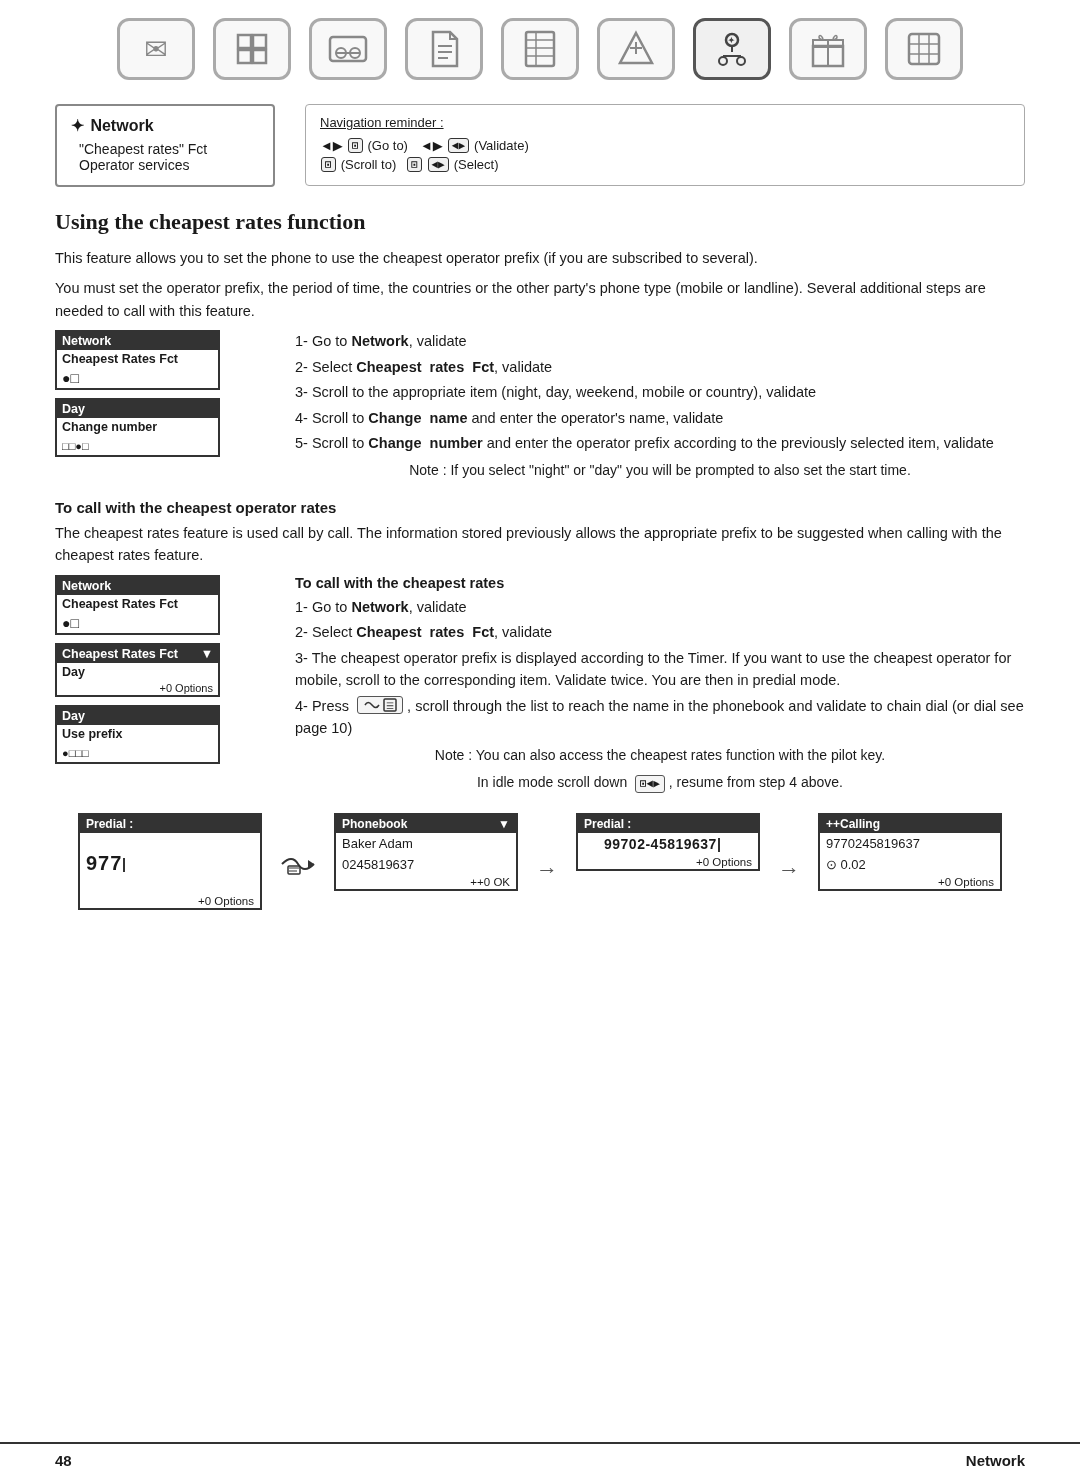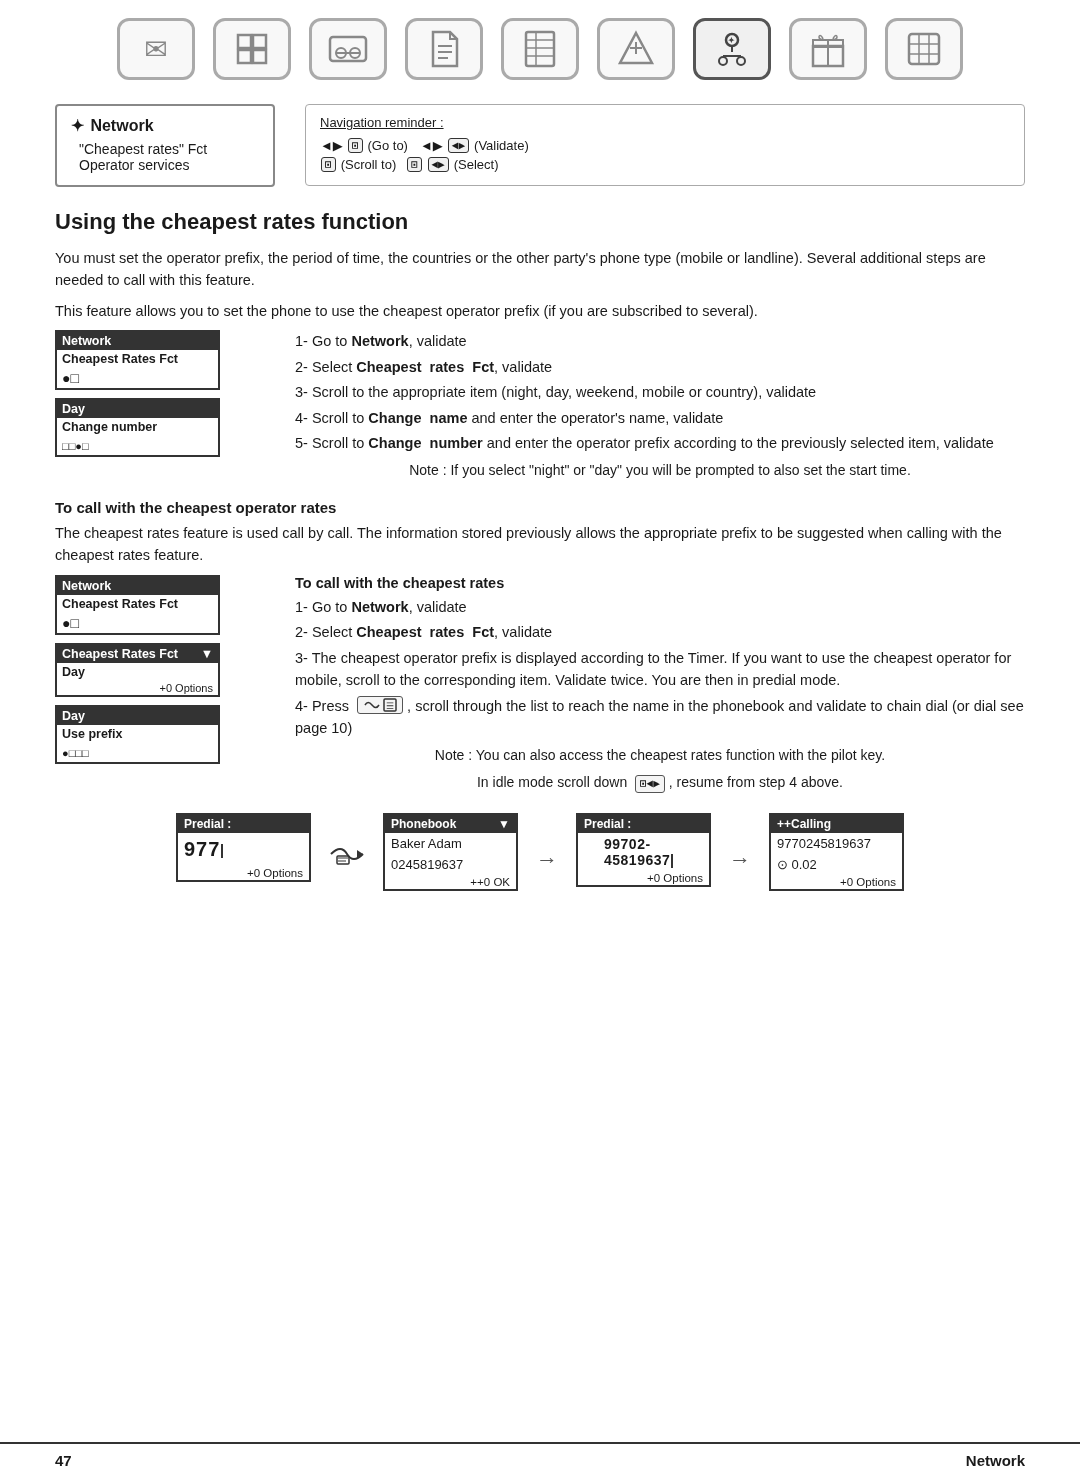--- a/index.html
+++ b/index.html
@@ -90,20 +90,21 @@
       align-items: center;
       gap: 4px;
       margin-bottom: 3px;
     }
 
     
     .page-title {
       font-size: 22px;
       font-weight: bold;
       margin-bottom: 12px;
+      font-family: Liberation Serif, serif;
     }
 
     
     .body-text {
       font-size: 14.5px;
       line-height: 1.55;
       margin-bottom: 8px;
     }
 
     
@@ -189,40 +190,40 @@
     
     .bottom-screens {
       display: flex;
       gap: 18px;
       align-items: flex-start;
       margin-top: 20px;
       justify-content: center;
     }
     .bottom-screen {
       border: 2px solid #333;
-      width: 135px;
+      width: 184px;
       font-size: 12.5px;
     }
     .bs-header {
       background: #333;
       color: #fff;
       padding: 2px 6px;
       font-size: 12px;
       font-weight: bold;
       display: flex;
       justify-content: space-between;
     }
     .bs-body {
       padding: 3px 6px;
       font-size: 13px;
     }
     .bs-number {
       font-size: 20px;
       font-weight: bold;
-      padding: 5px 6px;
+      padding: 19px 6px;
       letter-spacing: 1px;
     }
     .bs-softkey {
       display: flex;
       justify-content: flex-end;
       padding: 1px 6px;
       font-size: 11.5px;
     }
 
     
@@ -393,22 +394,22 @@
             <span class="nav-key">◄▶</span>
           </span>
           <span>(Select)</span>
         </div>
       </div>
     </div>
   </div>
 
   <h1 class="page-title">Using the cheapest rates function</h1>
 
+  <p class="body-text">This feature allows you to set the phone to use the cheapest operator prefix (if you are subscribed to several).</p>
   <p class="body-text">You must set the operator prefix, the period of time, the countries or the other party's phone type (mobile or landline). Several additional steps are needed to call with this feature.</p>
-  <p class="body-text">This feature allows you to set the phone to use the cheapest operator prefix (if you are subscribed to several).</p>
 
   <div class="instruction-section">
     <div class="left-panel">
 
       <div class="screen-block">
         <div class="screen-header">Network</div>
         <div class="screen-item">Cheapest Rates Fct</div>
         <div class="screen-icons">
           <span style="font-size:14px;">●□</span>
         </div>
@@ -548,15 +549,15 @@
       <div class="bs-body">9770245819637</div>
       <div class="bs-body">⊙ 0.02</div>
       <div class="bs-softkey">+0 Options</div>
     </div>
 
   </div>
 
 </div>
 
 <div class="page-footer">
-  <span class="footer-page-num">47</span>
+  <span class="footer-page-num">48</span>
   <span class="footer-section">Network</span>
 </div>
 
 </body></html>

